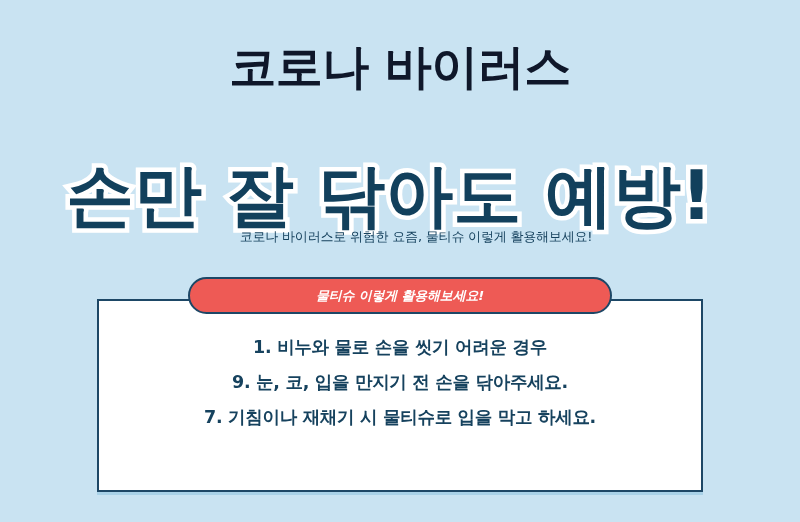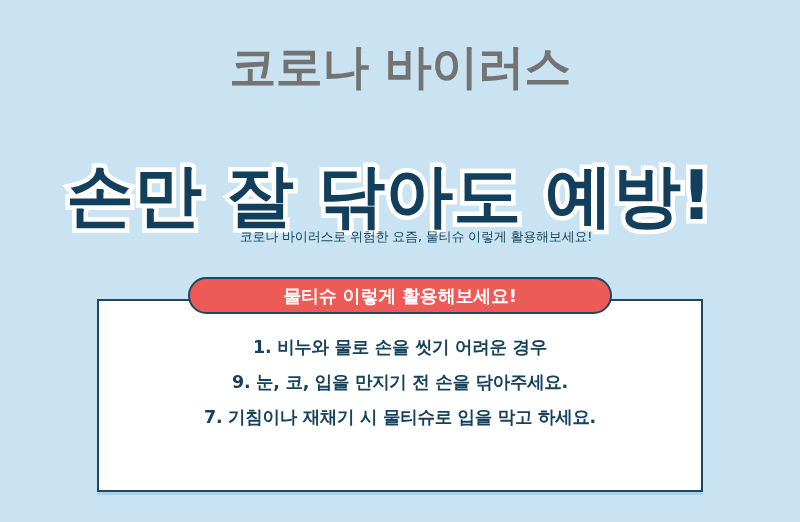--- a/index.html
+++ b/index.html
@@ -28,21 +28,21 @@
   .eyebrow {
     position: absolute;
     top: 36px;
     left: 0;
     width: 800px;
     text-align: center;
     font-size: 47px;
     line-height: 62px;
     font-weight: 700;
     letter-spacing: -0.5px;
-    color: #737373;
+    color: #0f172a;
     white-space: nowrap;
   }
 
   
   .headline {
     position: absolute;
     top: 104px;
     left: 0;
     width: 778px;
     text-align: center;
@@ -94,26 +94,27 @@
     border-radius: 19px;
     background: #ee5a55;
     border: 2px solid #1d4766;
     box-sizing: border-box;
     display: flex;
     align-items: center;
     justify-content: center;
     z-index: 3;
   }
   .badge-label {
-    font-size: 18px;
+    font-size: 13px;
     line-height: 18px;
     font-weight: 700;
     color: #ffffff;
     letter-spacing: -0.2px;
     white-space: nowrap;
+    font-style: italic;
   }
 
   
   .tip-list {
     position: absolute;
     left: 97px;
     top: 330px;
     width: 606px;
     margin: 0;
     padding: 0;

